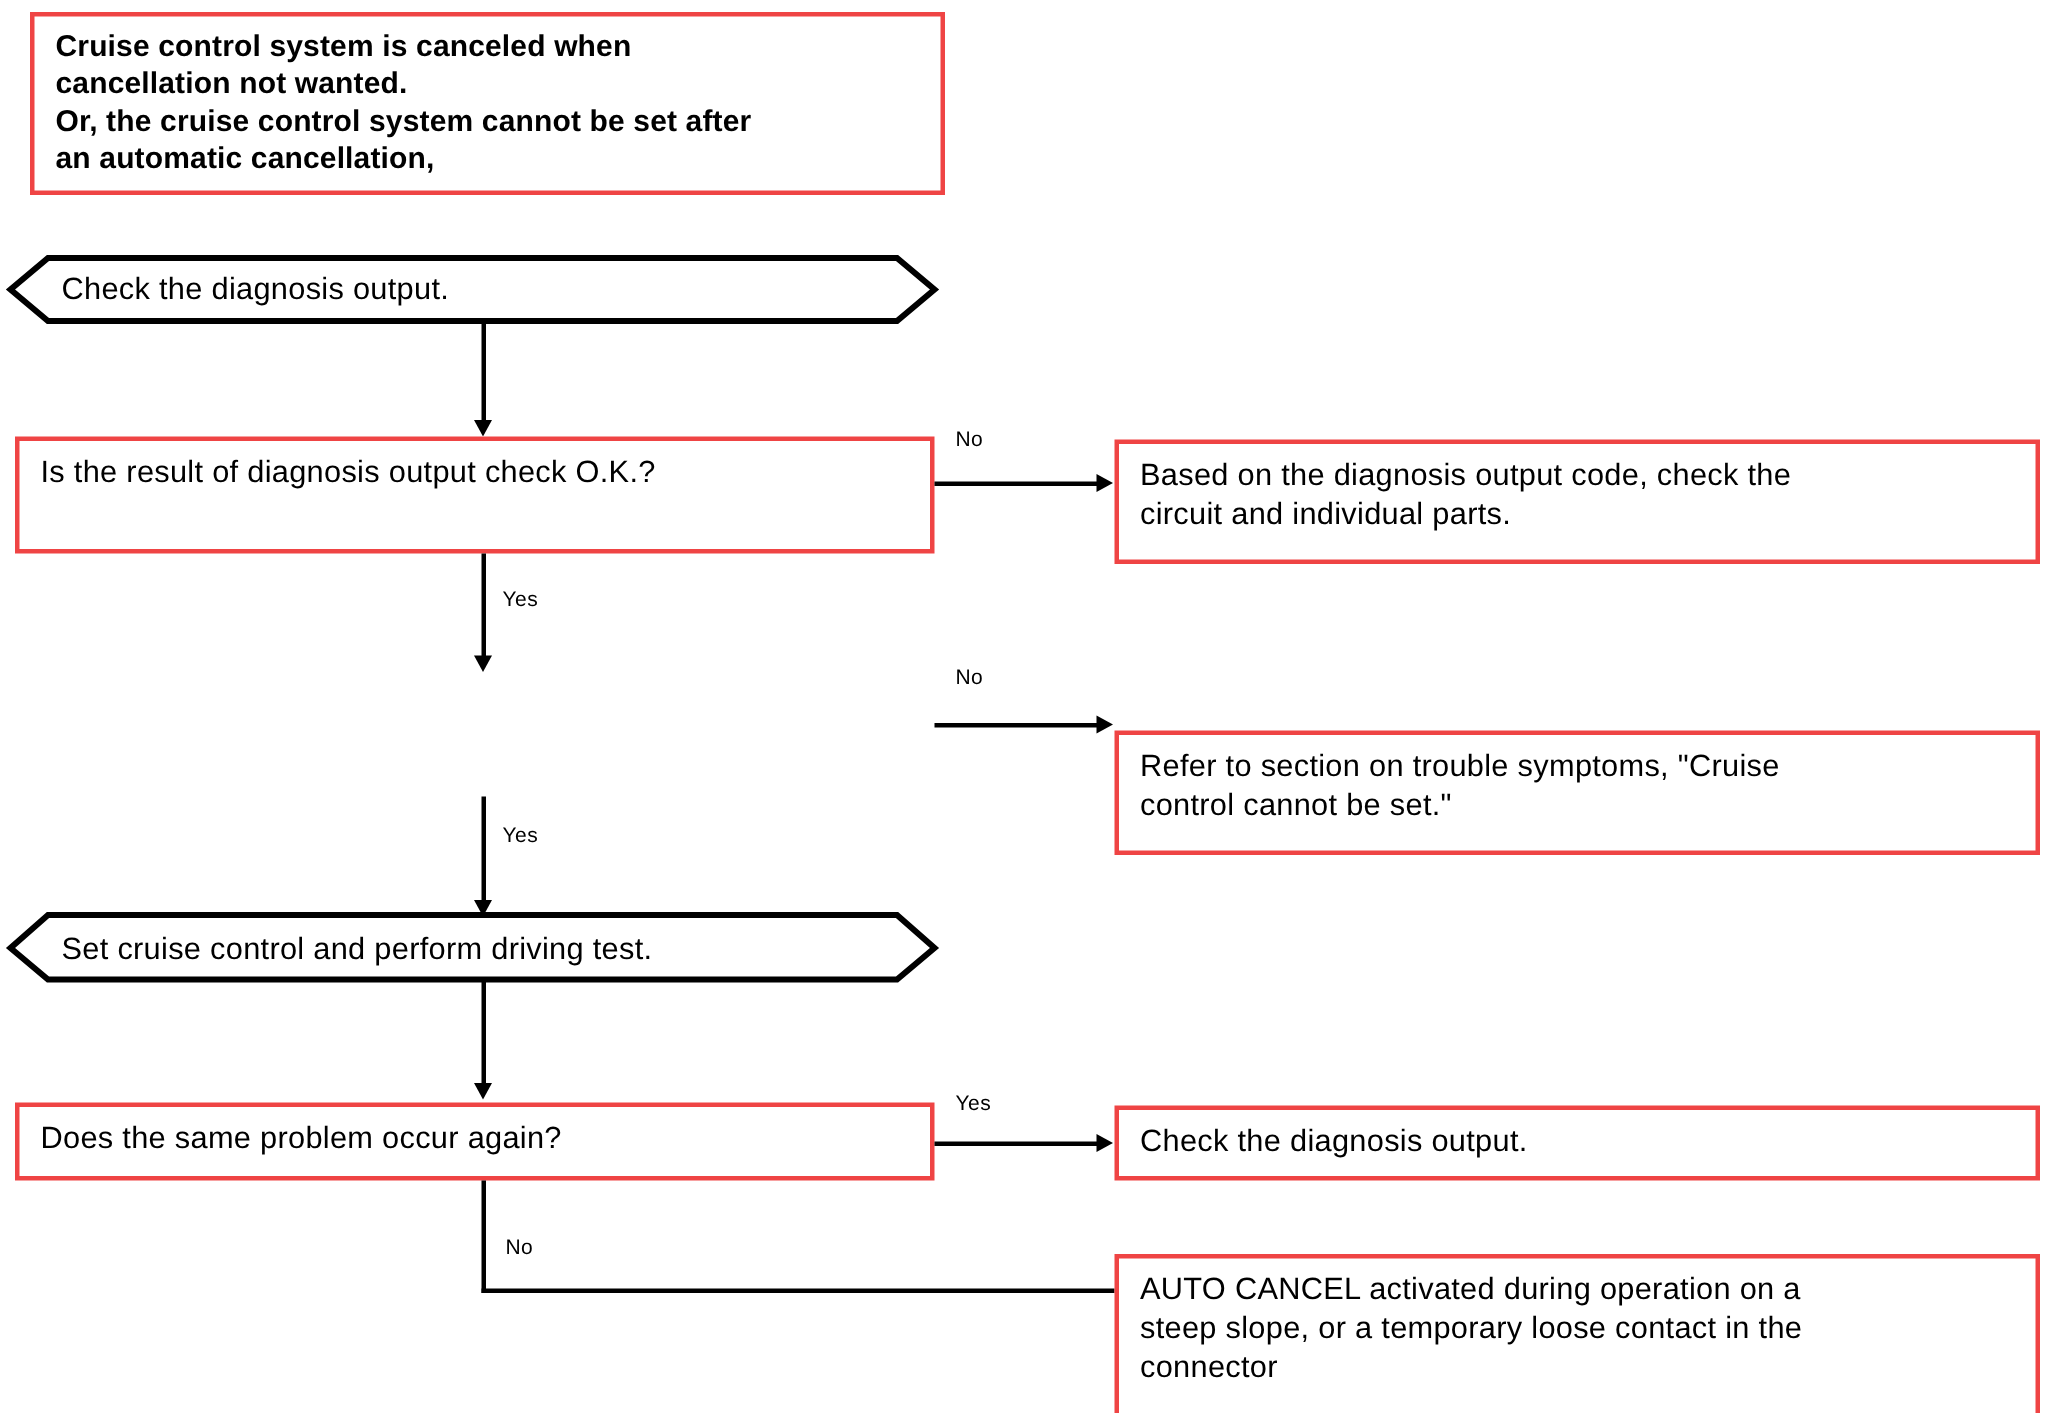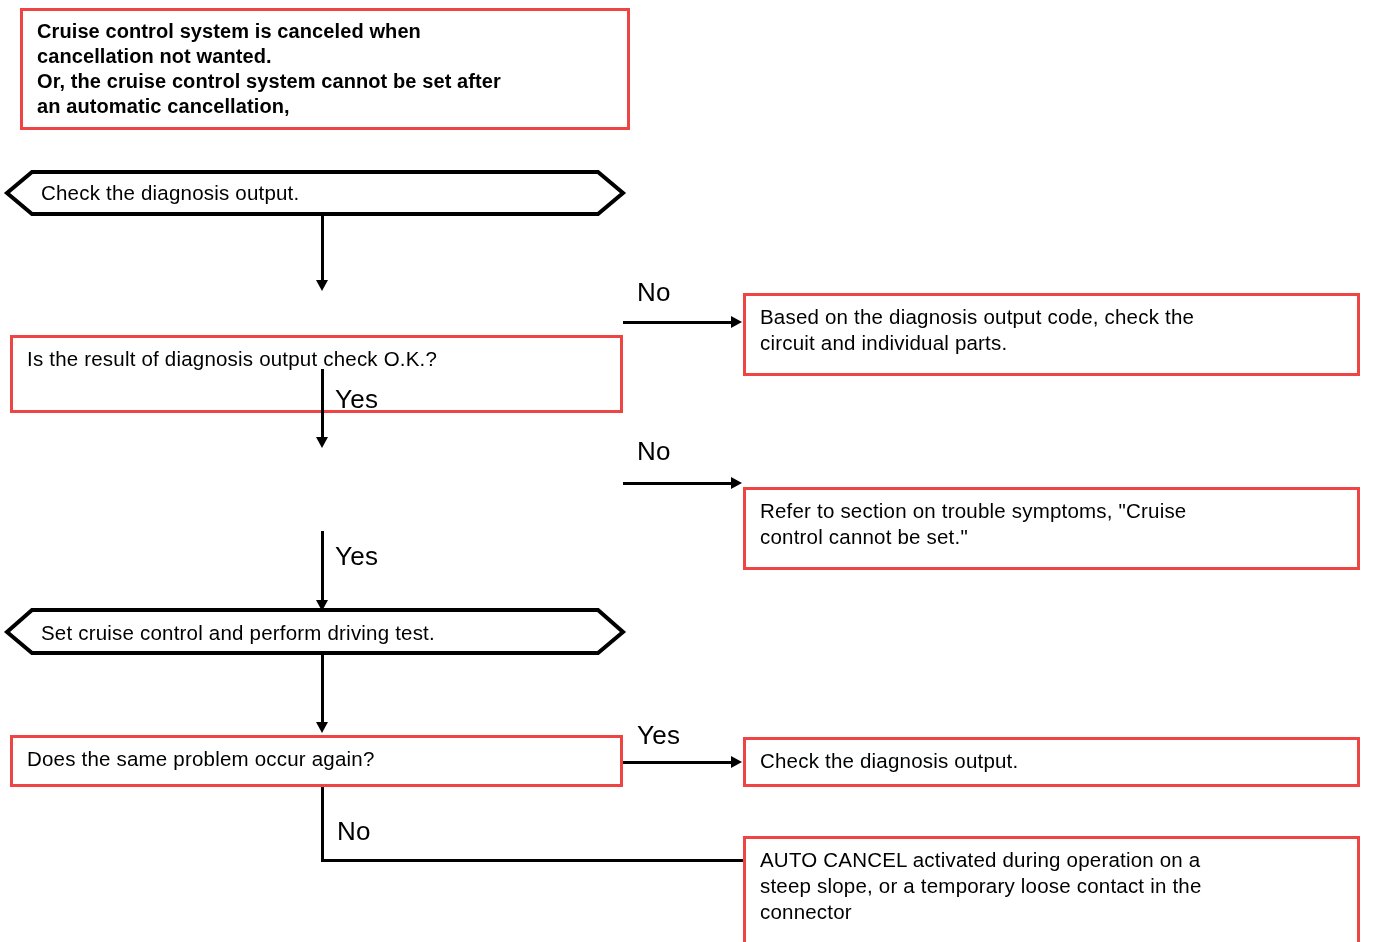--- a/index.html
+++ b/index.html
@@ -80,21 +80,21 @@
   .arrow-right {
     position: absolute;
     width: 0;
     height: 0;
     border-top: 6px solid transparent;
     border-bottom: 6px solid transparent;
     border-left: 11px solid #000000;
   }
   .edge-label {
     position: absolute;
-    font-size: 26px;
+    font-size: 14px;
     line-height: 22px;
     letter-spacing: 0.3px;
     white-space: nowrap;
   }
 </style>
 </head>
 <body>
 
 <div id="canvas">
 
@@ -108,21 +108,21 @@
   <div class="hex" style="left:5px; top:170px; width:620px; height:46px;">
     <svg width="620" height="46" viewBox="0 0 620 46">
       <polygon points="27,2 593,2 618,23 593,44 27,44 2,23" fill="#ffffff" stroke="#000000" stroke-width="4"></polygon>
     </svg>
     <div class="txt">Check the diagnosis output.</div>
   </div>
 
   <div class="conn vline" style="left:321px; top:214px; height:68px;"></div>
   <div class="arrow-down" style="left:316px; top:280px;"></div>
 
-  <div class="node rect" style="left:10px; top:291px; width:613px; height:78px;margin-top:44px;">
+  <div class="node rect" style="left:10px; top:291px; width:613px; height:78px;">
     <div class="txt">Is the result of diagnosis output check O.K.?</div>
   </div>
 
   <div class="conn hline" style="left:623px; top:321px; width:113px;"></div>
   <div class="arrow-right" style="left:731px; top:316px;"></div>
   <div class="edge-label" style="left:637px; top:281px;">No</div>
 
   <div class="node rect" style="left:743px; top:293px; width:617px; height:83px;padding-left:16px;">
     <div class="txt">Based on the diagnosis output code, check the
 circuit and individual parts.</div>

